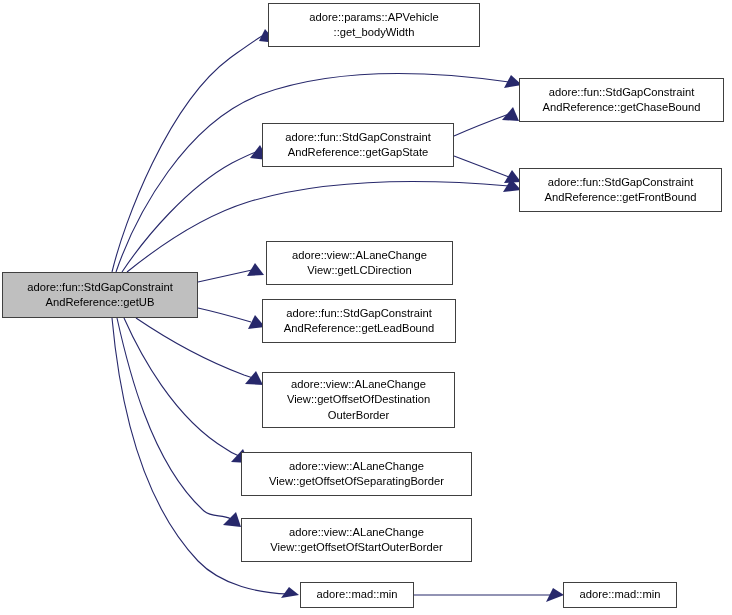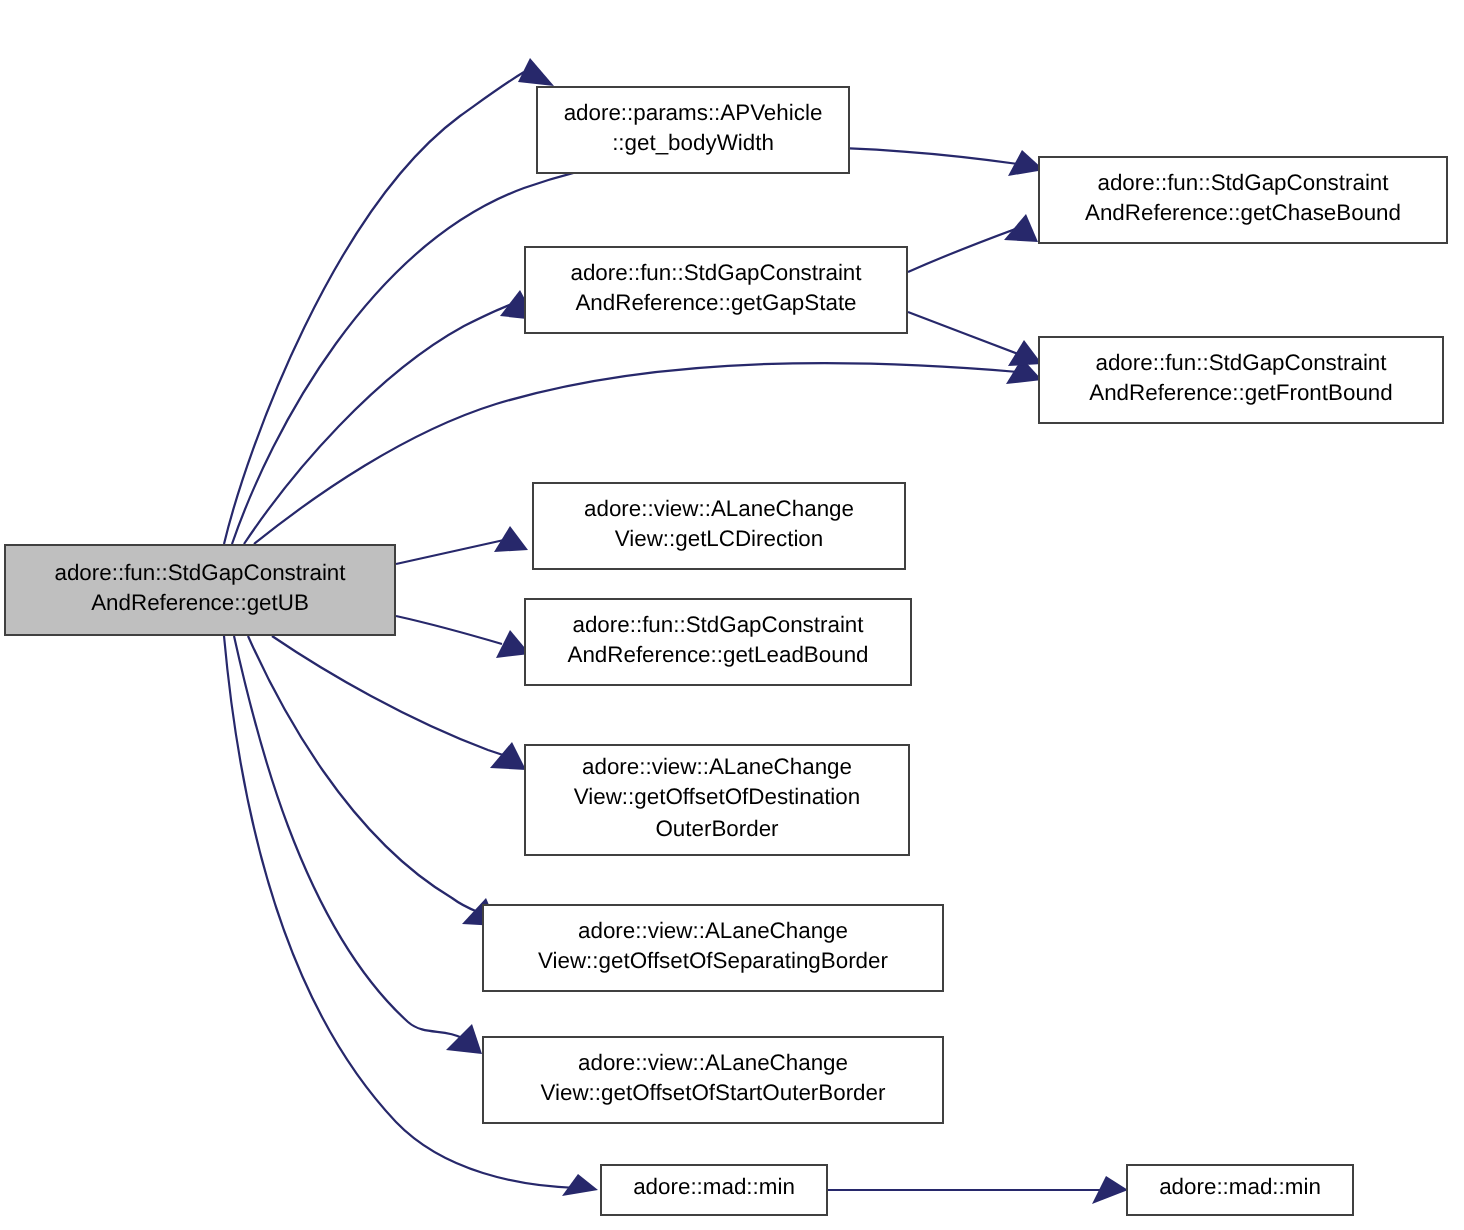--- a/index.html
+++ b/index.html
@@ -110,21 +110,21 @@
         <polygon class="edge-head" points="512,170 521,182 504,183" fill="#27286b"></polygon>
       </g>
       <g>
         <path class="edge-path" d="M414,595 L552,595" stroke="#27286b"></path>
         <polygon class="edge-head" points="553,588 564,595 546,602" fill="#27286b"></polygon>
       </g>
     </svg>
   <div id="node-layer">
       <div class="node-box current" style="left: 2px; top: 272px; width: 196px; height: 46px;"><span class="node-label">adore::fun::StdGapConstraint
 AndReference::getUB</span></div>
-      <div class="node-box" style="left: 268px; top: 3px; width: 157px; height: 44px; margin-top: 40px;"><span class="node-label">adore::params::APVehicle
+      <div class="node-box" style="left: 268px; top: 3px; width: 212px; height: 44px;"><span class="node-label">adore::params::APVehicle
 ::get_bodyWidth</span></div>
       <div class="node-box" style="left: 519px; top: 78px; width: 205px; height: 44px;"><span class="node-label">adore::fun::StdGapConstraint
 AndReference::getChaseBound</span></div>
       <div class="node-box" style="left: 262px; top: 123px; width: 192px; height: 44px;"><span class="node-label">adore::fun::StdGapConstraint
 AndReference::getGapState</span></div>
       <div class="node-box" style="left: 519px; top: 168px; width: 203px; height: 44px;"><span class="node-label">adore::fun::StdGapConstraint
 AndReference::getFrontBound</span></div>
       <div class="node-box" style="left: 266px; top: 241px; width: 187px; height: 44px;"><span class="node-label">adore::view::ALaneChange
 View::getLCDirection</span></div>
       <div class="node-box" style="left: 262px; top: 299px; width: 194px; height: 44px;"><span class="node-label">adore::fun::StdGapConstraint

